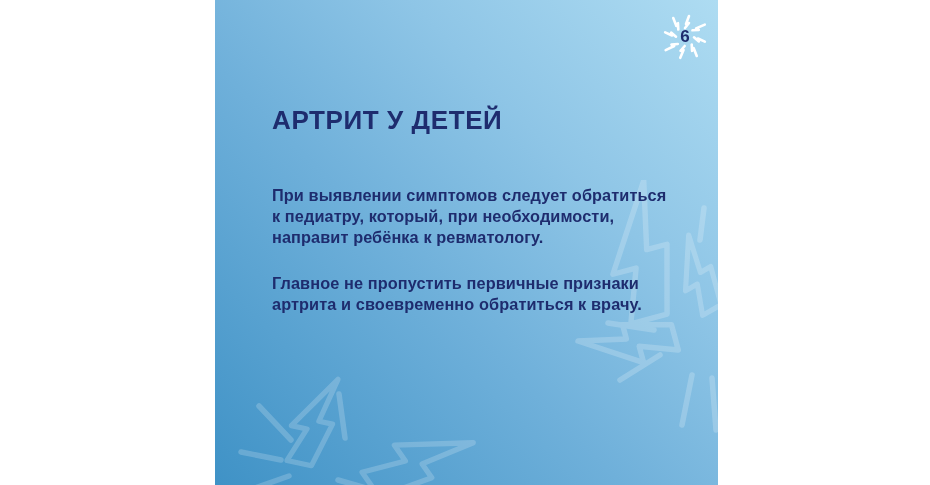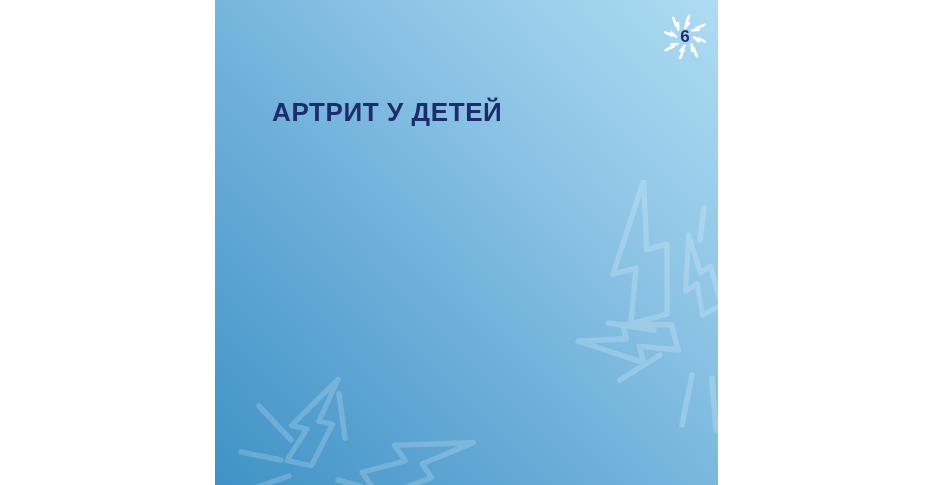--- a/index.html
+++ b/index.html
@@ -40,21 +40,21 @@
     justify-content: center;
     color: #1e2c6e;
     font-size: 17px;
     font-weight: bold;
     padding-top: 1px;
     box-sizing: border-box;
   }
   .content {
     position: absolute;
     left: 57px;
-    top: 98px;
+    top: 106px;
     width: 420px;
     color: #1e2c6e;
   }
   .title {
     font-size: 26px;
     font-weight: bold;
     letter-spacing: 0.6px;
     line-height: 28px;
     margin: 0 0 51px 0;
     white-space: nowrap;
@@ -116,18 +116,27 @@
           <path d="M 0 -9 L 4 -14 L 1 -13 L 4 -20" transform="rotate(272)"></path>
           <path d="M 0 -10 L 4 -15 L 1 -14 L 4 -22" transform="rotate(318)"></path>
         </g>
       </svg>
       <span class="num">6</span>
     </div>
 
     <div class="content">
       <h1 class="title">АРТРИТ У ДЕТЕЙ</h1>
 
+      <div class="para p1">
+        <div class="line">При выявлении симптомов следует обратиться</div>
+        <div class="line">к педиатру, который, при необходимости,</div>
+        <div class="line">направит ребёнка к ревматологу.</div>
+      </div>
 
+      <div class="para p2">
+        <div class="line">Главное не пропустить первичные признаки</div>
+        <div class="line">артрита и своевременно обратиться к врачу.</div>
+      </div>
 
     </div>
 
   </div>
 </div>
 
 </body></html>

